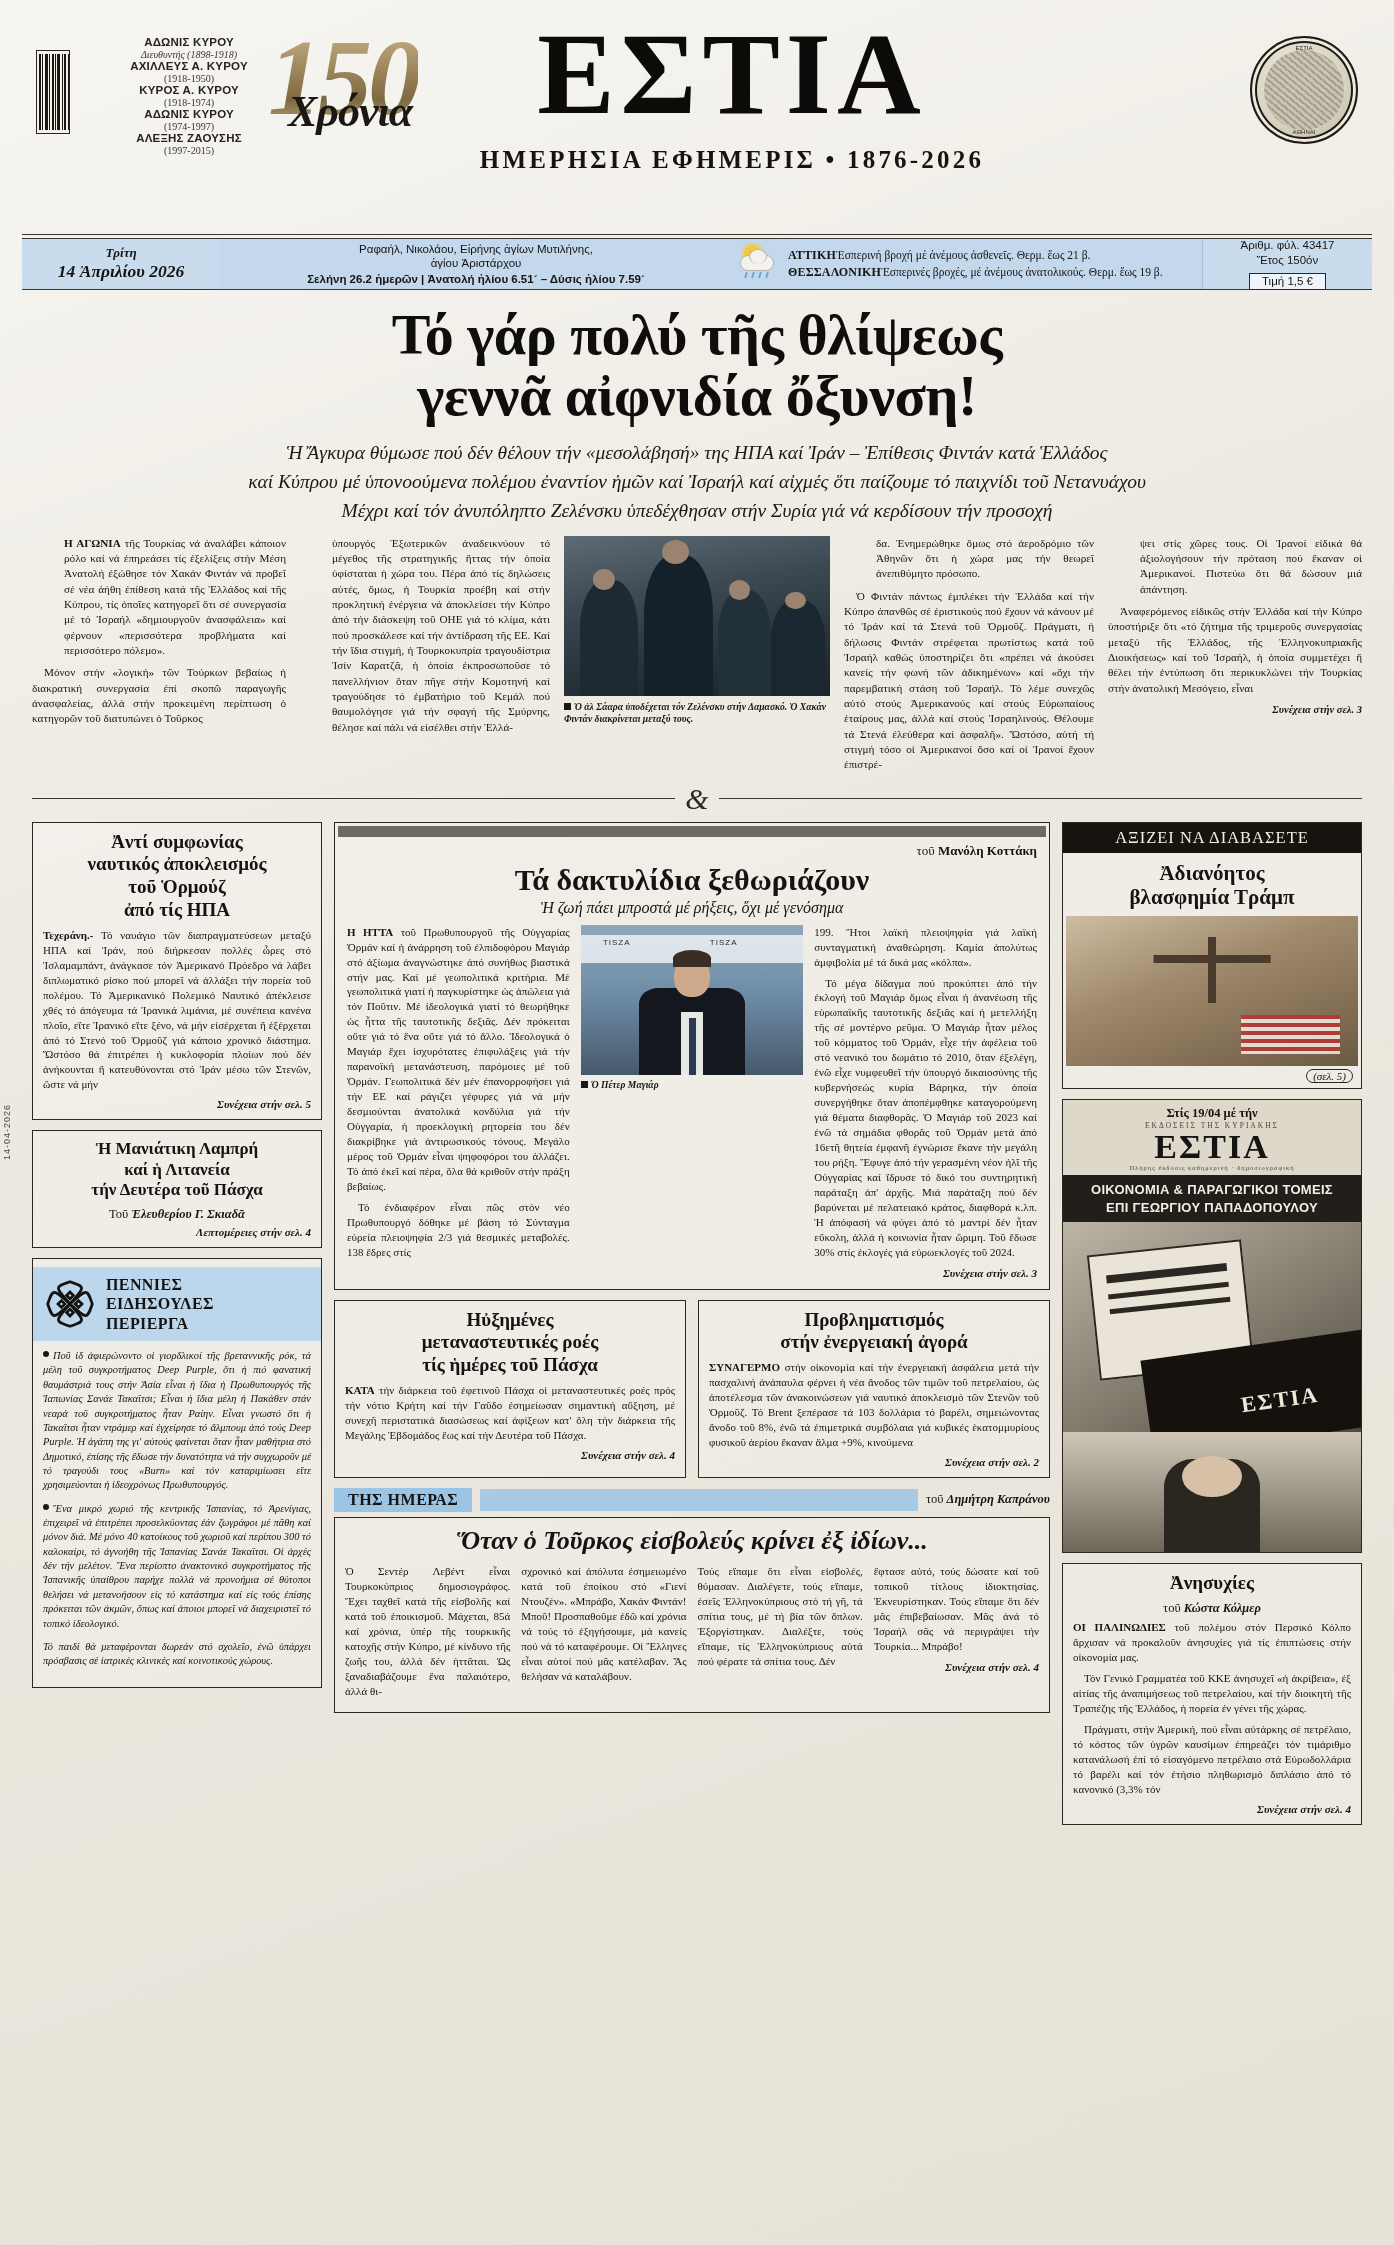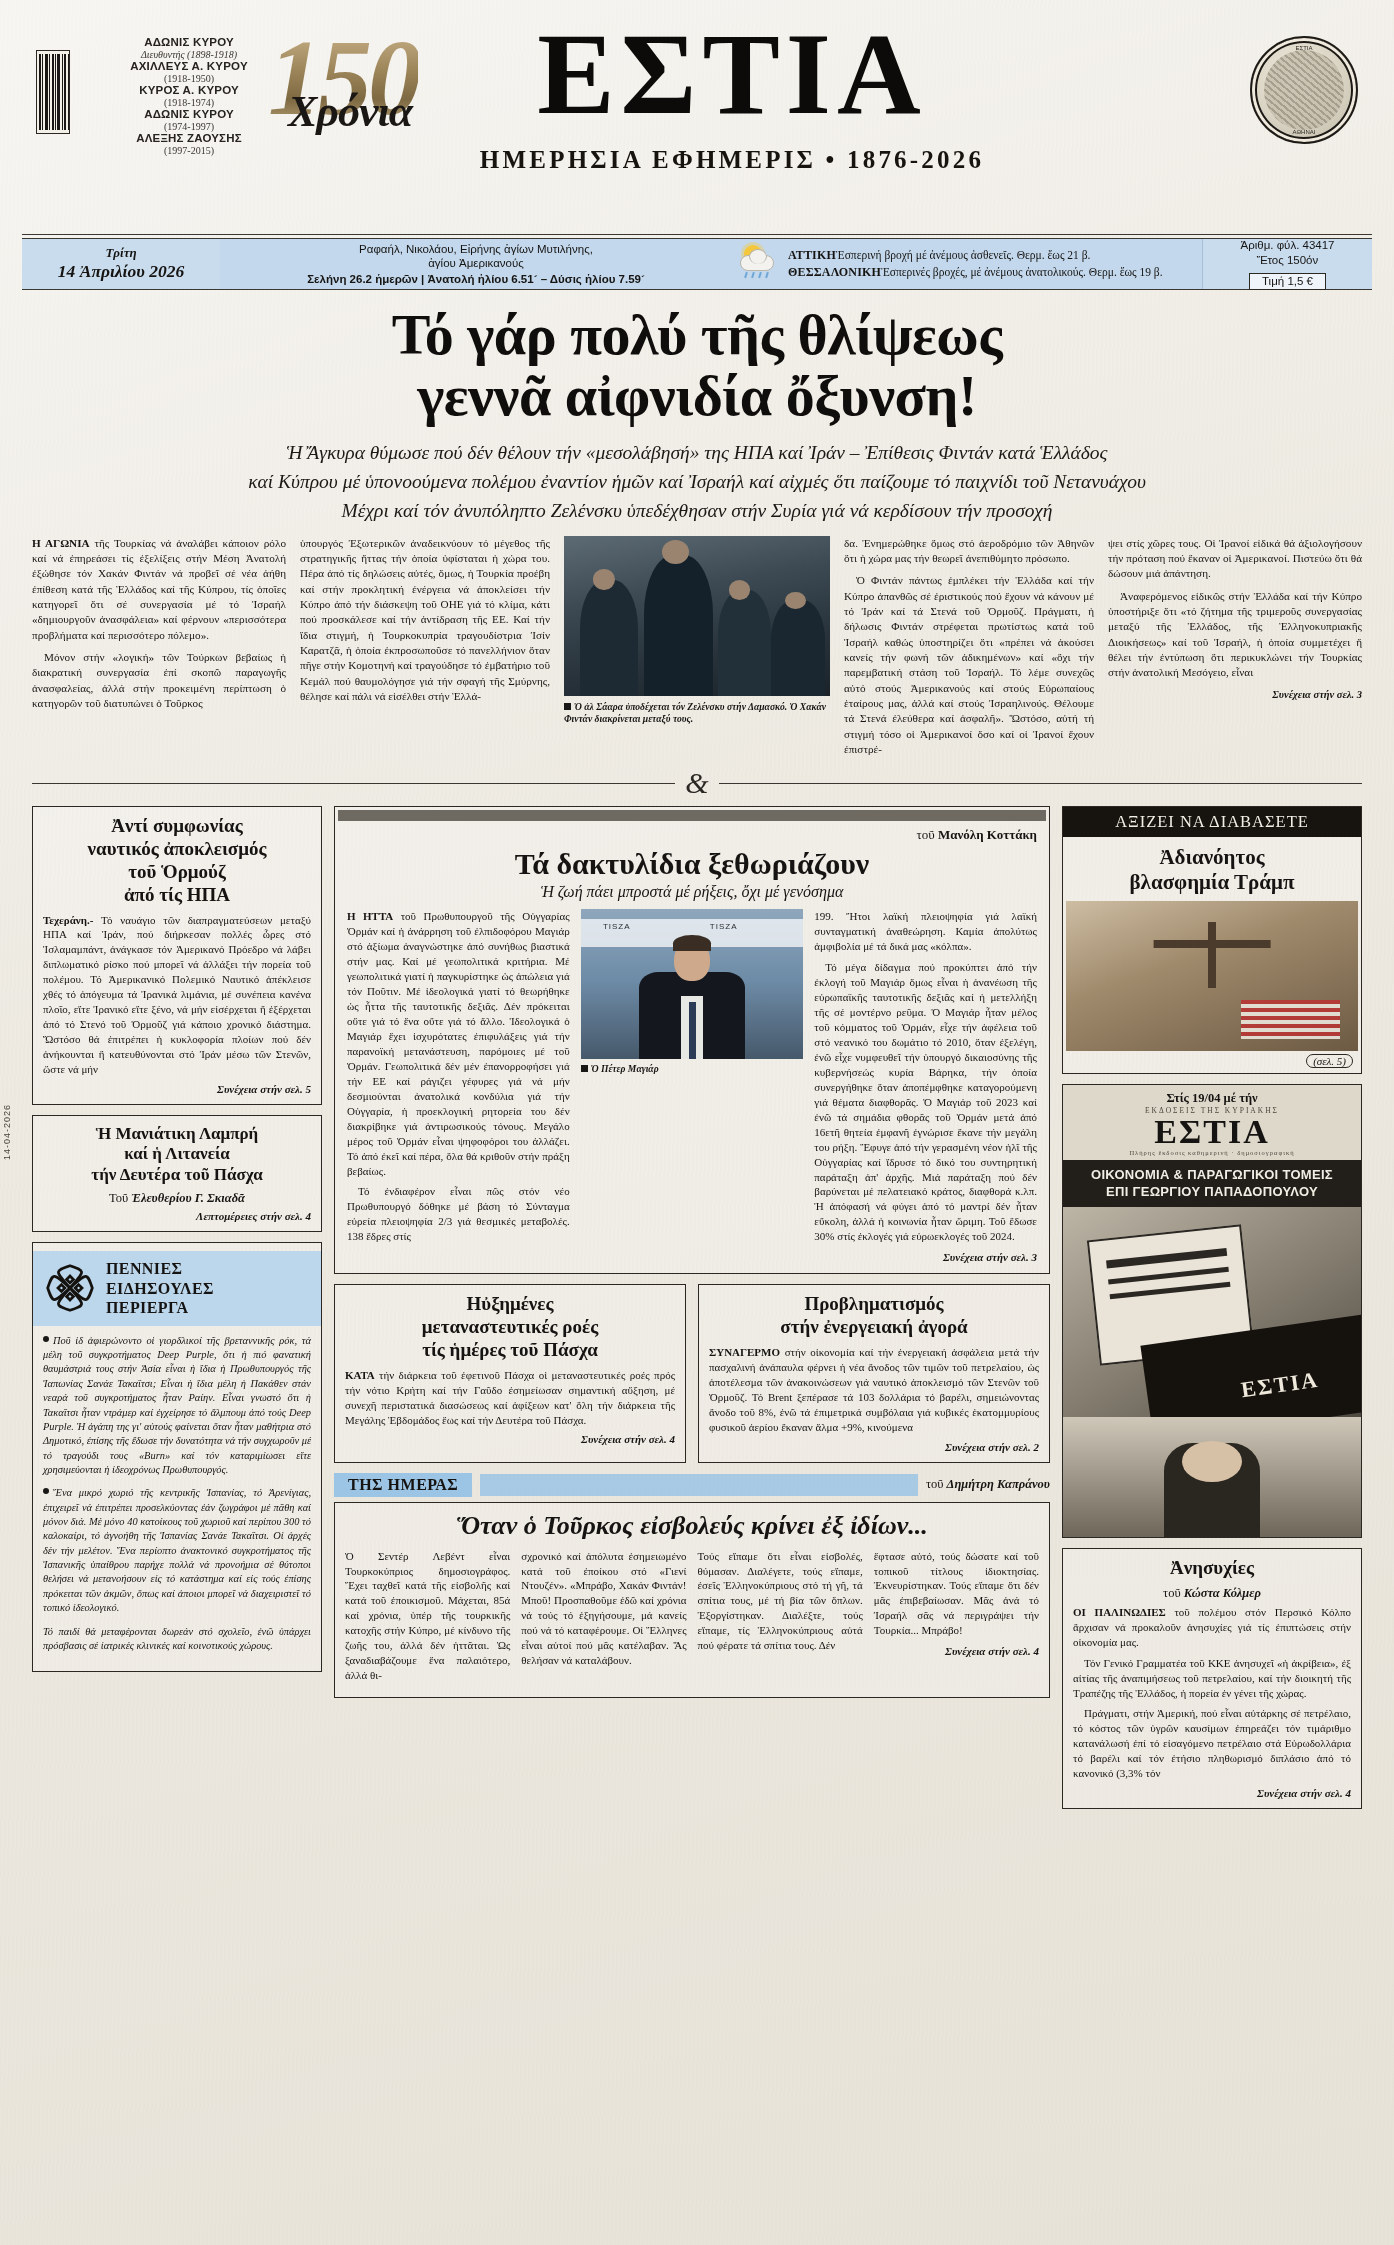--- a/index.html
+++ b/index.html
@@ -147,21 +147,21 @@
   }
   .deck {
     margin-top:12px; text-align:center; font-style:italic; font-size:19.5px;
     line-height:1.48; color:#1b1815;
   }
 
   
   .mainrow { display:flex; gap:14px; padding: 10px 10px 0 10px; align-items:flex-start; }
   .col { font-size:11.2px; line-height:1.37; text-align:justify; }
   .col p { margin:0 0 7px 0; text-indent:12px; }
-  .col p.noind { text-indent:0; }
+  .col p.noind { text-indent:0;margin-left:32px; }
   .col .lead { font-weight:700; }
   .mc1 { flex:0 0 254px; }
   .mc2 { flex:0 0 250px; }
   .mc3 { flex:1 1 auto; }
   .mc4 { flex:0 0 250px; }
   .mc5 { flex:0 0 254px; }
   .photo {
     width:100%; height:160px; margin-bottom:5px; position:relative; overflow:hidden;
     background: linear-gradient(170deg,#5d6b74 0%, #3d4a53 35%, #27323a 70%, #1b2329 100%);
   }
@@ -363,21 +363,21 @@
 
   <div class="rule-top"></div>
 
   <div class="infobar">
     <div class="ib-date">
       <div class="d1">Τρίτη</div>
       <div class="d2">14 Ἀπριλίου 2026</div>
     </div>
     <div class="ib-saints">
       <div class="s1">Ραφαήλ, Νικολάου, Εἰρήνης ἁγίων Μυτιλήνης,</div>
-      <div class="s2">ἁγίου Ἀμερικανούς</div>
+      <div class="s2">ἁγίου Ἀριστάρχου</div>
       <div class="s3">Σελήνη 26.2 ἡμερῶν | Ἀνατολή ἡλίου 6.51´ – Δύσις ἡλίου 7.59´</div>
     </div>
     <div class="ib-wx">
       <div class="wx-icon">
         <div class="sun"></div>
           <div class="cloud"></div>
         <div class="rain">
             <i style="left:2px"></i>
             <i style="left:9px"></i>
             <i style="left:16px"></i>

